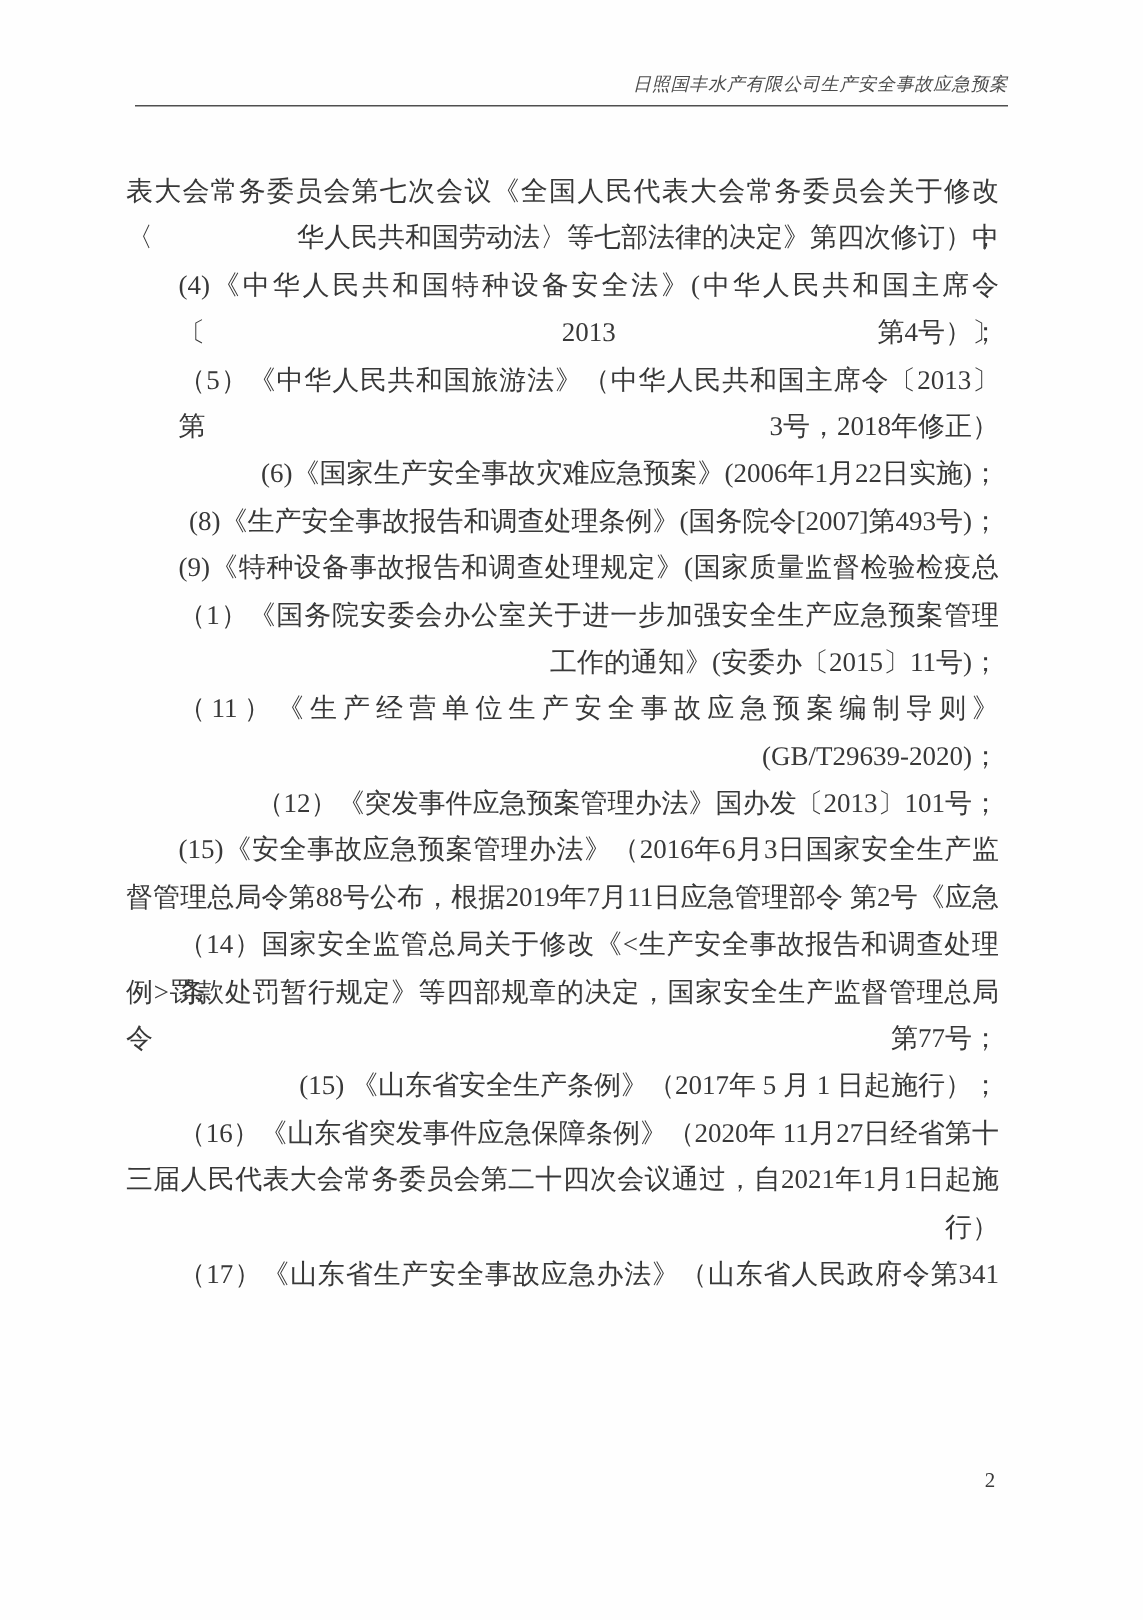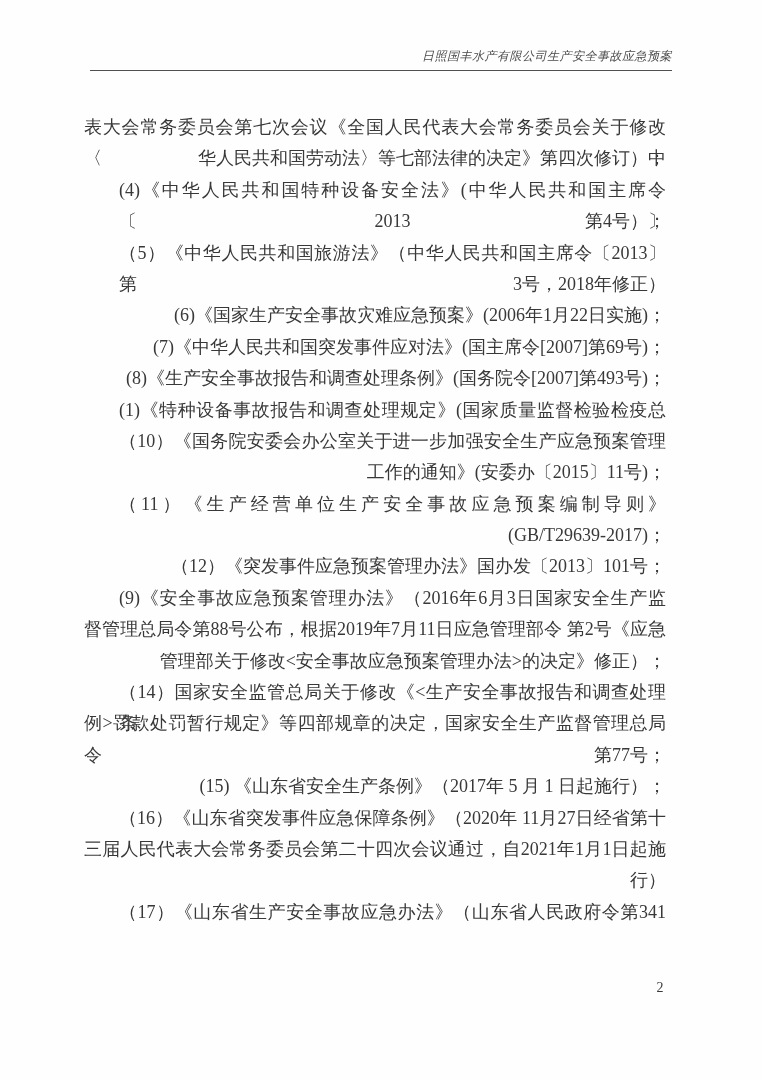--- a/index.html
+++ b/index.html
@@ -77,31 +77,29 @@
   <div class="header-rule"></div>
 
   <div class="doc-body">
       <div class="doc-line justify">表大会常务委员会第七次会议《全国人民代表大会常务委员会关于修改〈中</div>
       <div class="doc-line">华人民共和国劳动法〉等七部法律的决定》第四次修订）；</div>
       <div class="doc-line indent justify">(4)《中华人民共和国特种设备安全法》(中华人民共和国主席令〔2013〕</div>
       <div class="doc-line">第4号）；</div>
       <div class="doc-line indent justify">（5）《中华人民共和国旅游法》（中华人民共和国主席令〔2013〕第</div>
       <div class="doc-line">3号，2018年修正）</div>
       <div class="doc-line indent">(6)《国家生产安全事故灾难应急预案》(2006年1月22日实施)；</div>
-      <div class="doc-line indent">(7)《中华人民共和国突发事件应对法》(国主席令[2007]第69号)；</div>
       <div class="doc-line indent">(8)《生产安全事故报告和调查处理条例》(国务院令[2007]第493号)；</div>
-      <div class="doc-line indent justify">(1)《特种设备事故报告和调查处理规定》(国家质量监督检验检疫总</div>
-      <div class="doc-line indent justify">（10）《国务院安委会办公室关于进一步加强安全生产应急预案管理</div>
+      <div class="doc-line indent justify">(9)《特种设备事故报告和调查处理规定》(国家质量监督检验检疫总</div>
+      <div class="doc-line indent justify">（1）《国务院安委会办公室关于进一步加强安全生产应急预案管理</div>
       <div class="doc-line">工作的通知》(安委办〔2015〕11号)；</div>
       <div class="doc-line indent justify">（11）《生产经营单位生产安全事故应急预案编制导则》</div>
-      <div class="doc-line">(GB/T29639-2017)；</div>
+      <div class="doc-line">(GB/T29639-2020)；</div>
       <div class="doc-line indent">（12）《突发事件应急预案管理办法》国办发〔2013〕101号；</div>
-      <div class="doc-line indent justify">(9)《安全事故应急预案管理办法》（2016年6月3日国家安全生产监</div>
+      <div class="doc-line indent justify">(15)《安全事故应急预案管理办法》（2016年6月3日国家安全生产监</div>
       <div class="doc-line justify">督管理总局令第88号公布，根据2019年7月11日应急管理部令 第2号《应急</div>
-      <div class="doc-line">管理部关于修改&lt;安全事故应急预案管理办法&gt;的决定》修正）；</div>
       <div class="doc-line indent justify">（14）国家安全监管总局关于修改《&lt;生产安全事故报告和调查处理条</div>
       <div class="doc-line justify">例&gt;罚款处罚暂行规定》等四部规章的决定，国家安全生产监督管理总局令</div>
       <div class="doc-line">第77号；</div>
       <div class="doc-line indent">(15) 《山东省安全生产条例》（2017年 5 月 1 日起施行）；</div>
       <div class="doc-line indent justify">（16）《山东省突发事件应急保障条例》（2020年 11月27日经省第十</div>
       <div class="doc-line justify">三届人民代表大会常务委员会第二十四次会议通过，自2021年1月1日起施</div>
       <div class="doc-line">行）</div>
       <div class="doc-line indent justify">（17）《山东省生产安全事故应急办法》（山东省人民政府令第341</div>
     </div>
 

